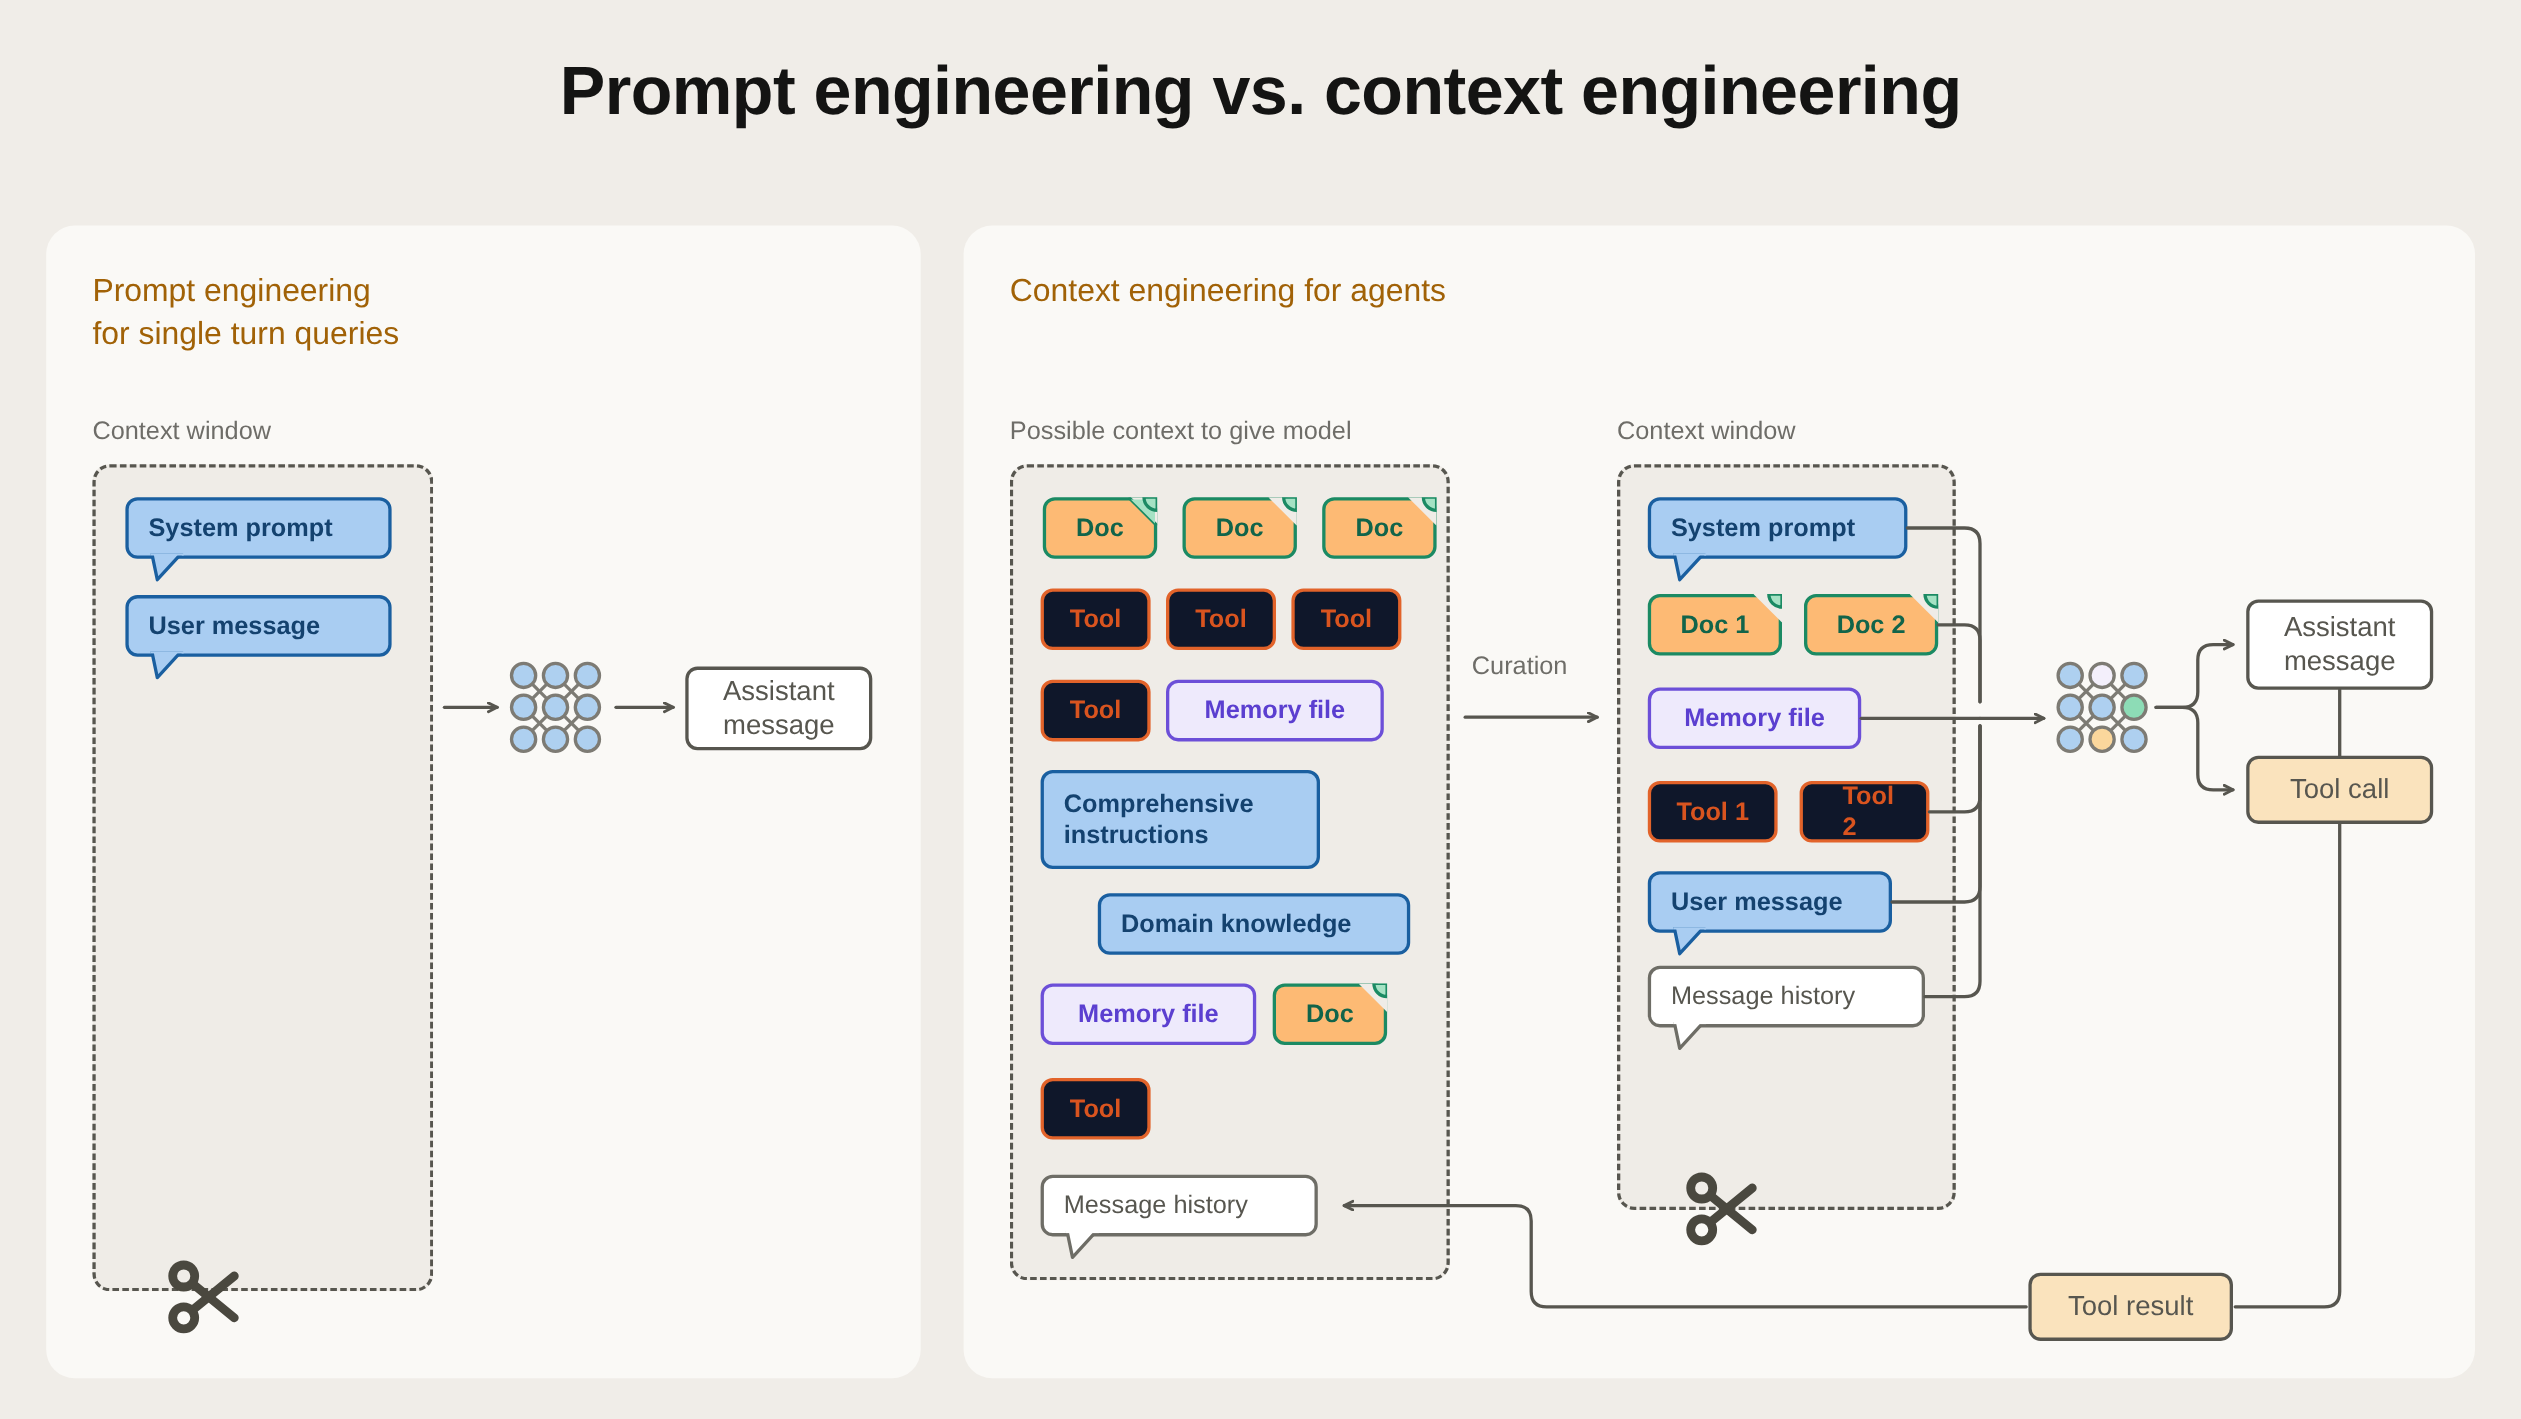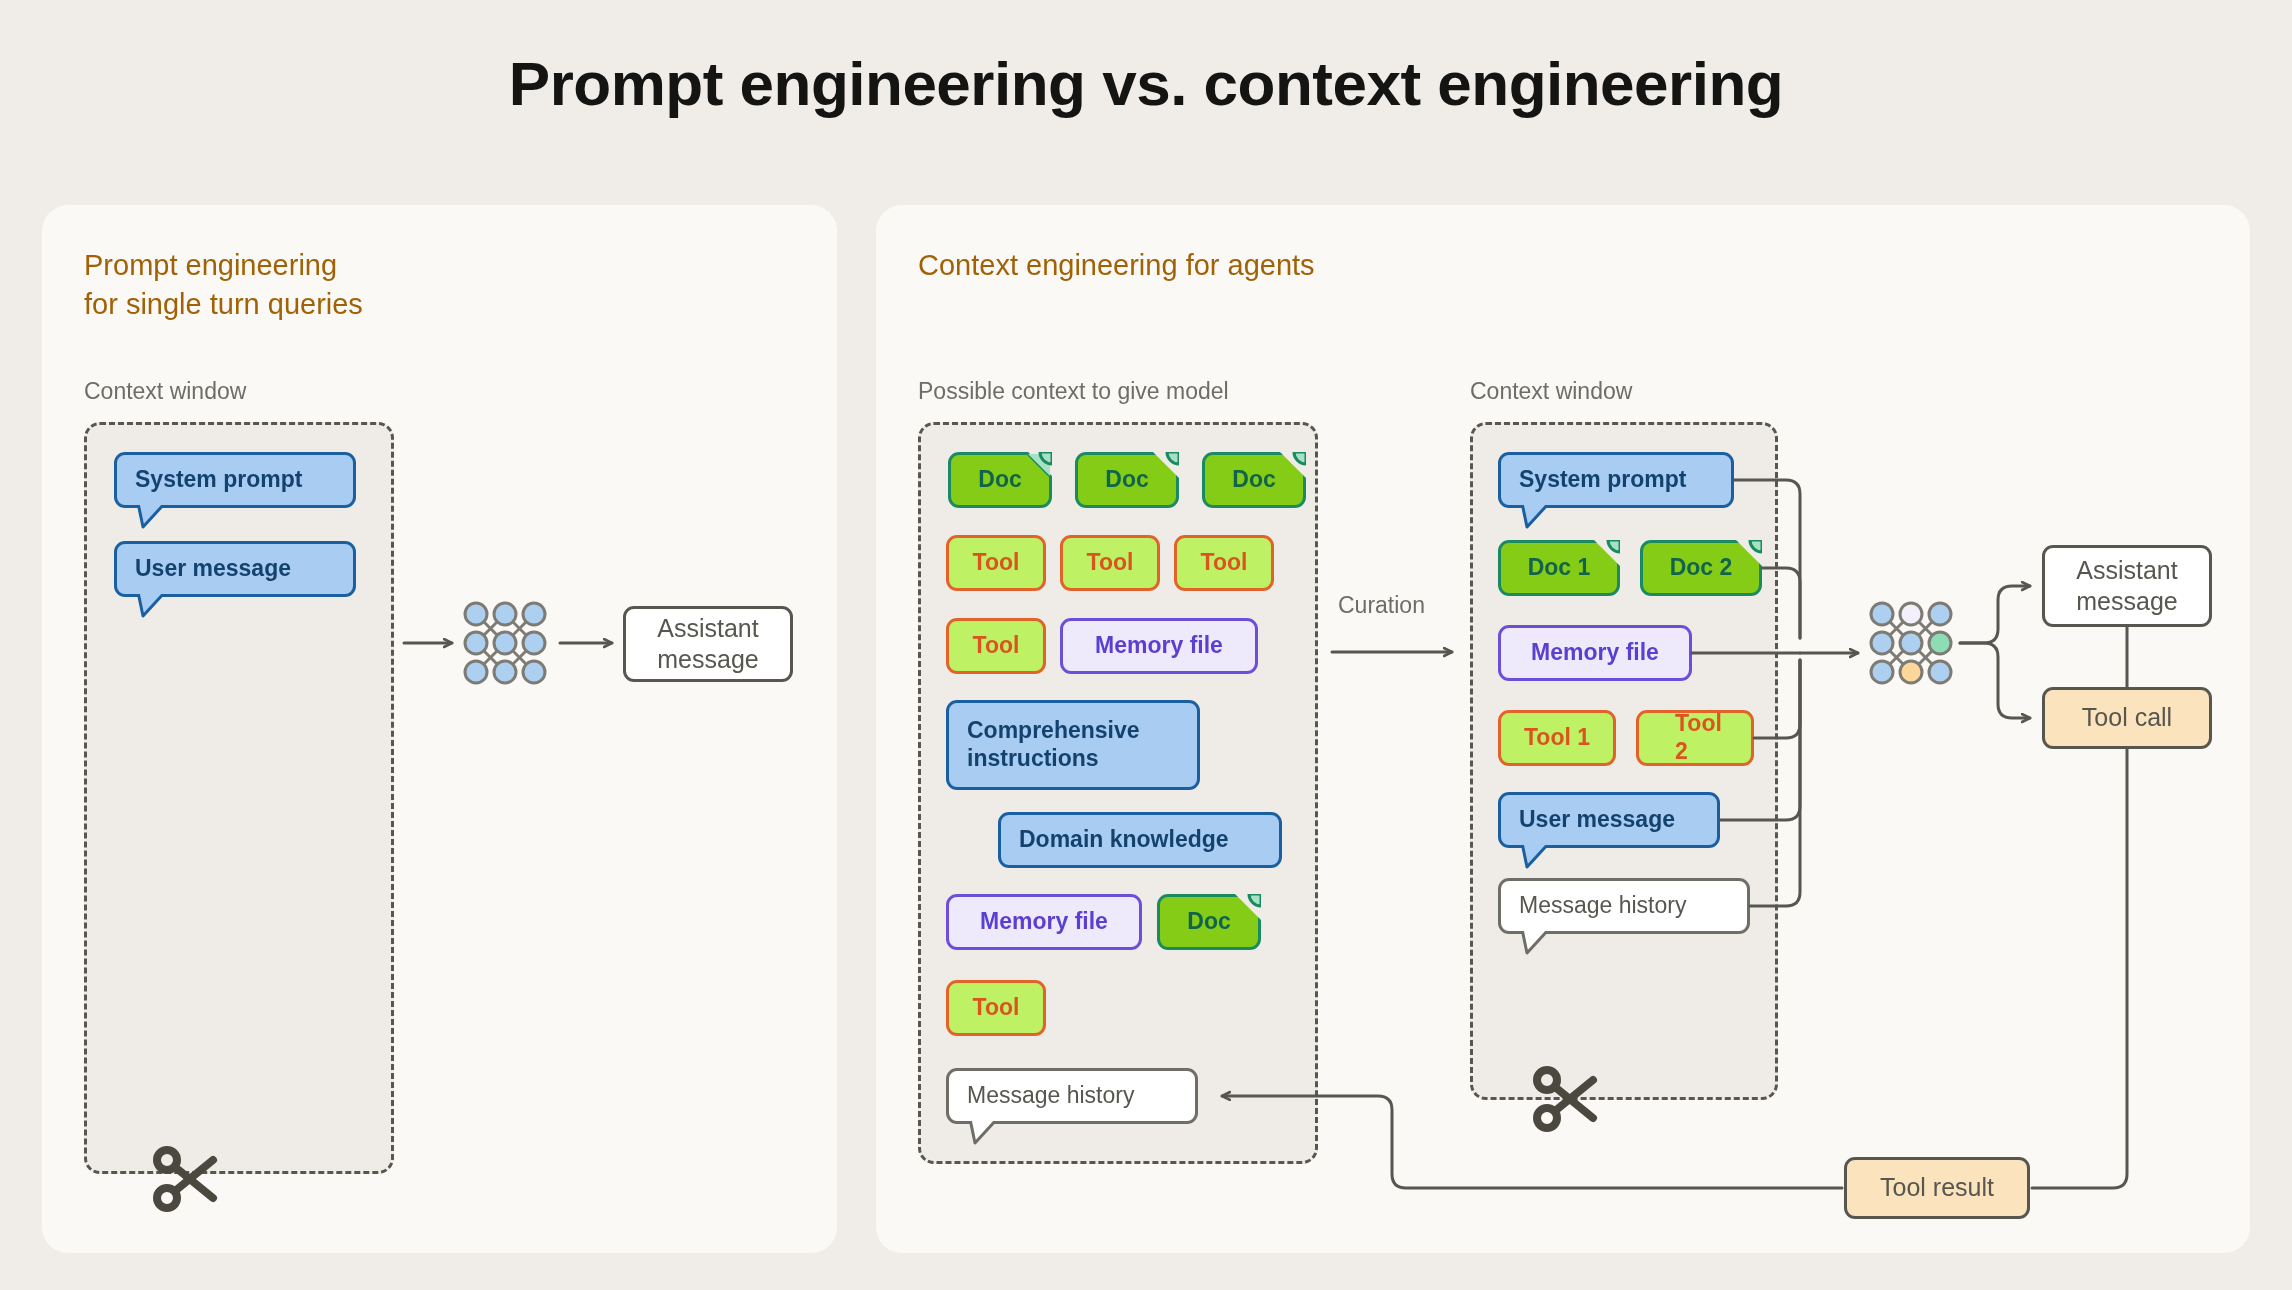--- a/index.html
+++ b/index.html
@@ -46,22 +46,22 @@
     display:flex;align-items:center;justify-content:flex-start;
     padding:0 18px;border-radius:11px;border:3px solid;
     font-size:23px;font-weight:700;white-space:pre-line;line-height:1.2;
   }
   .chip.ctr{justify-content:center;padding:0 14px;}
 
   
   .c-blue{background:#a9cdf2;border-color:#1a5fa0;color:#14426f;}
   
 
-  .c-green{background:#84cc16;border-color:#1b8a63;color:#11644a;}
-  .c-orange{background:#bef264;border-color:#e2632a;color:#d9541f;}
+  .c-green{background:#fdba74;border-color:#1b8a63;color:#11644a;}
+  .c-orange{background:#0f172a;border-color:#e2632a;color:#d9541f;}
   .c-purple{background:#eeeafc;border-color:#6c4fd8;color:#5b3fd0;}
   .c-white{background:#ffffff;border-color:#6e6d66;color:#57564f;font-weight:400;}
   .c-tan{background:#fae3bd;border-color:#7d7a70;color:#57564f;font-weight:400;}
 
   
   .fold{position:absolute;right:-3px;top:-3px;width:26px;height:26px;}
 
   
   .tailsvg{position:absolute;left:20px;top:calc(100% - 2px);width:34px;height:26px;}
 

